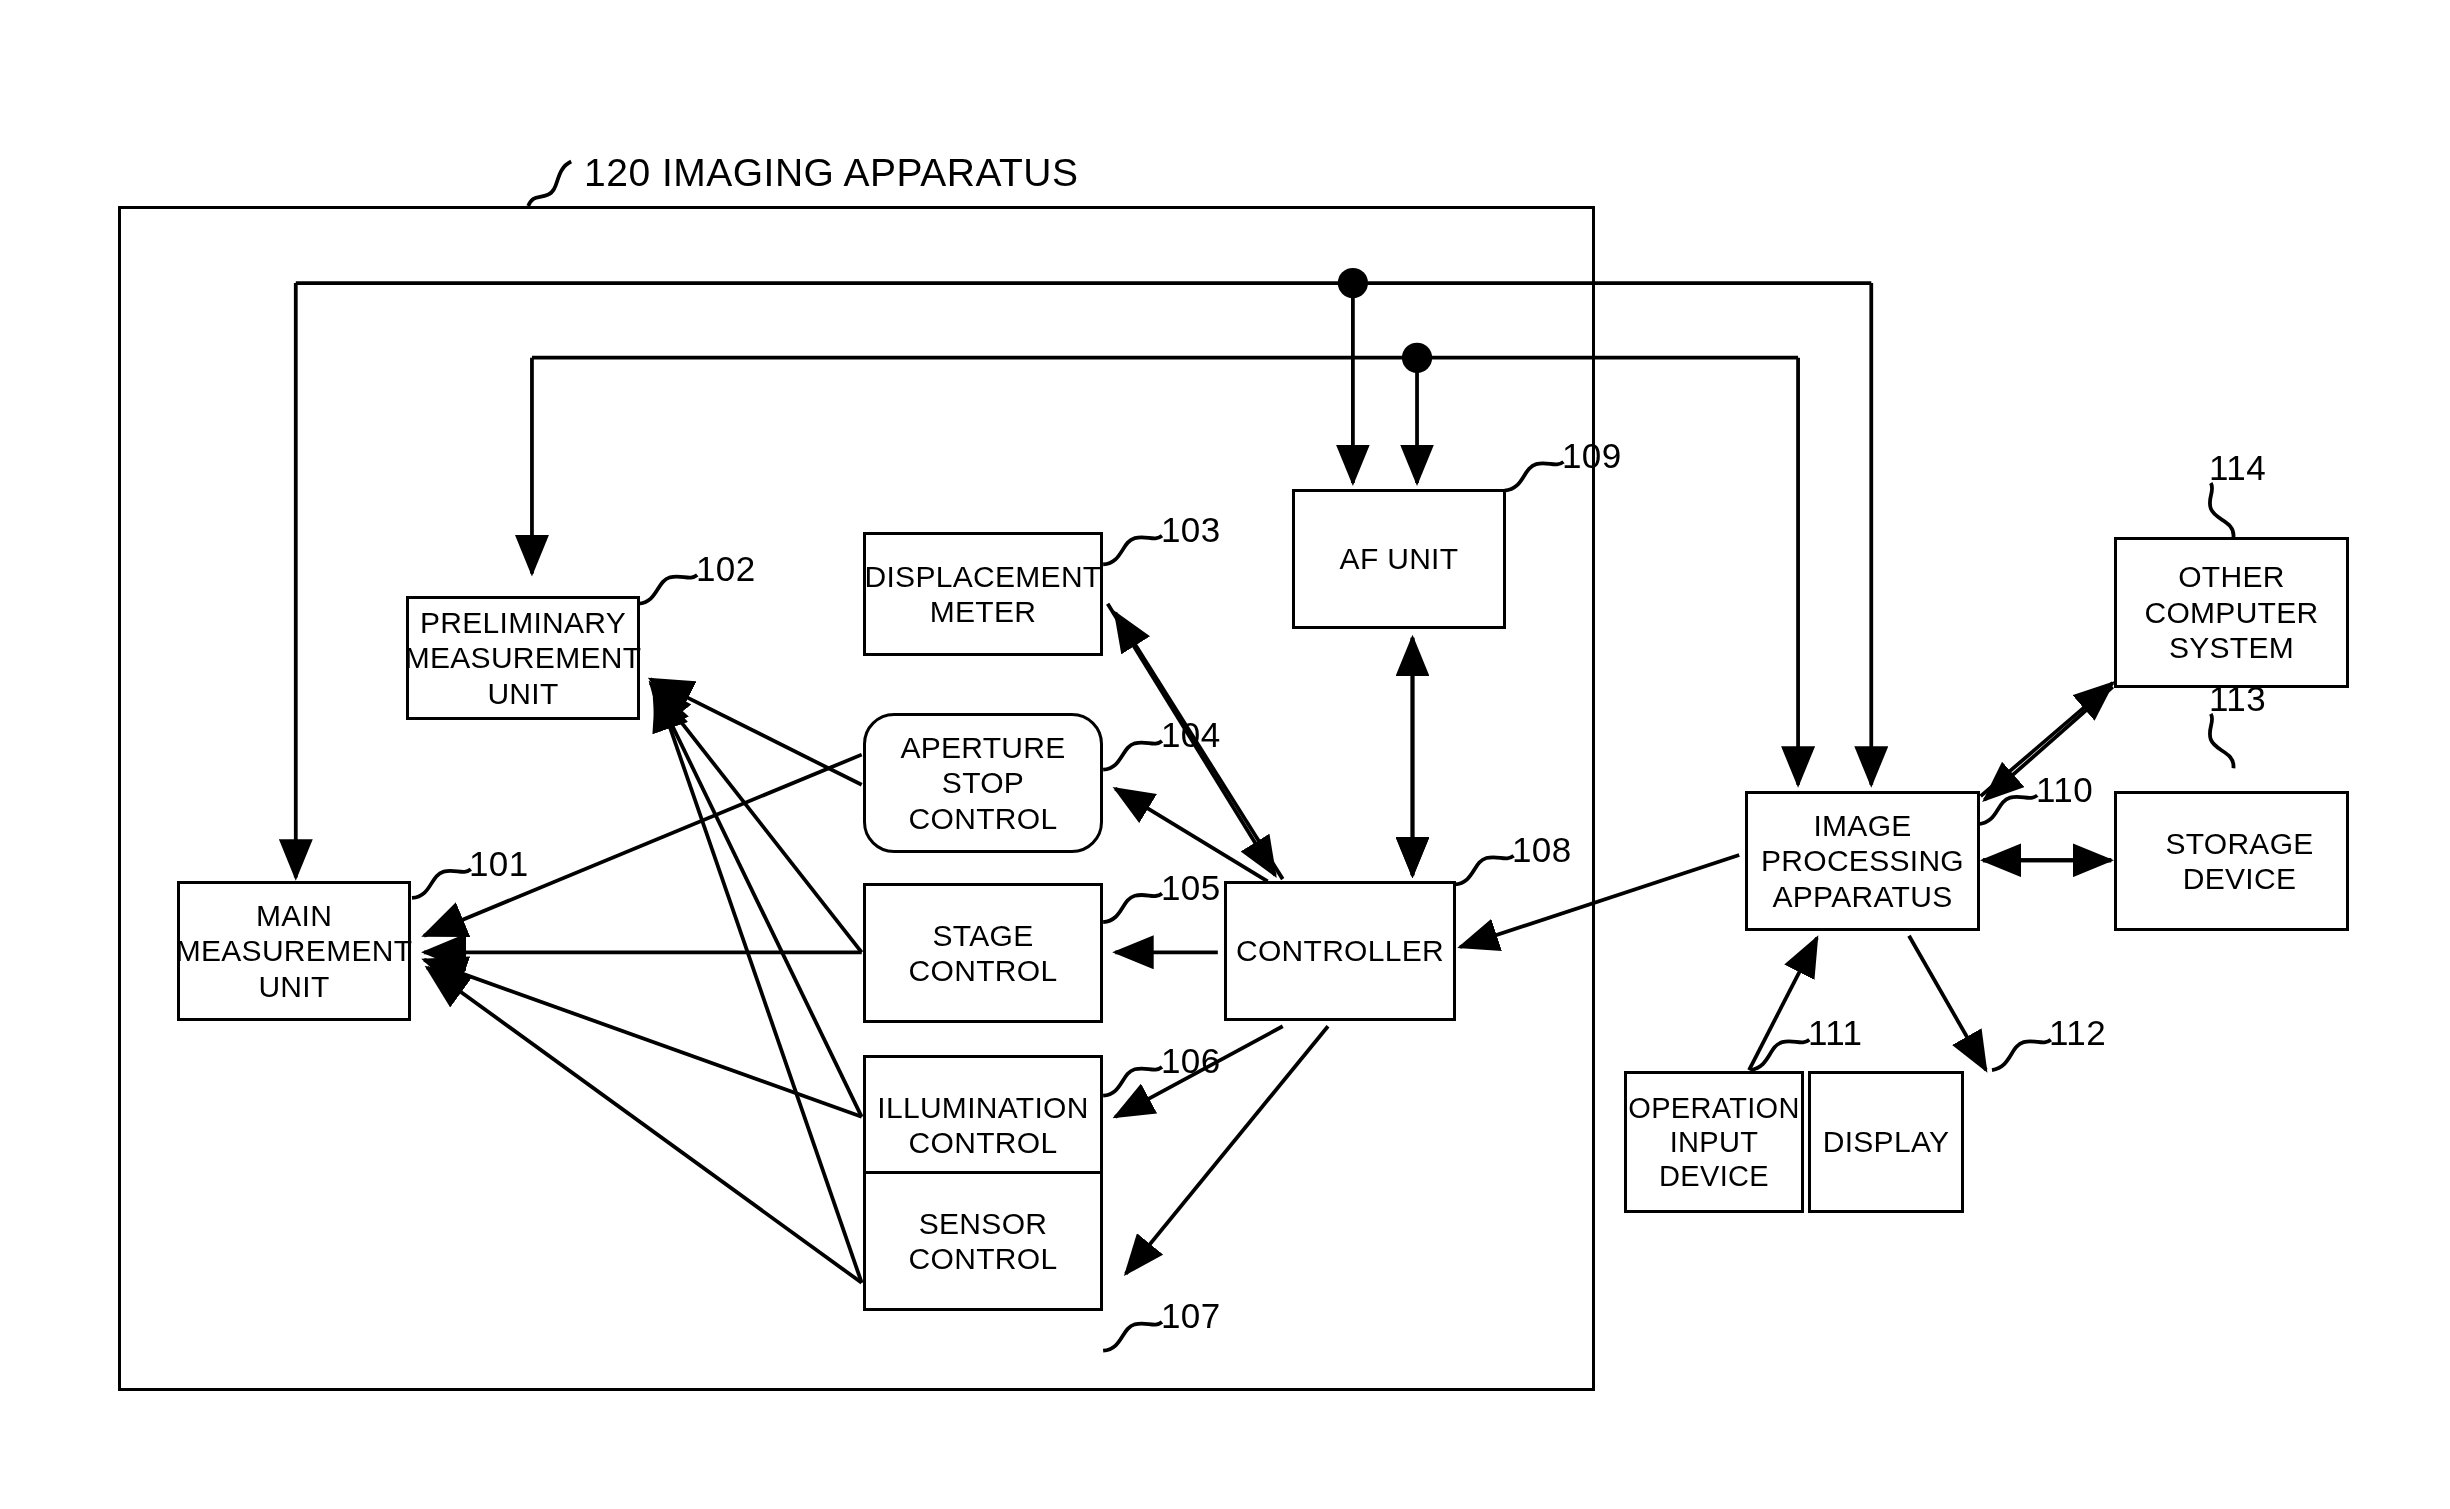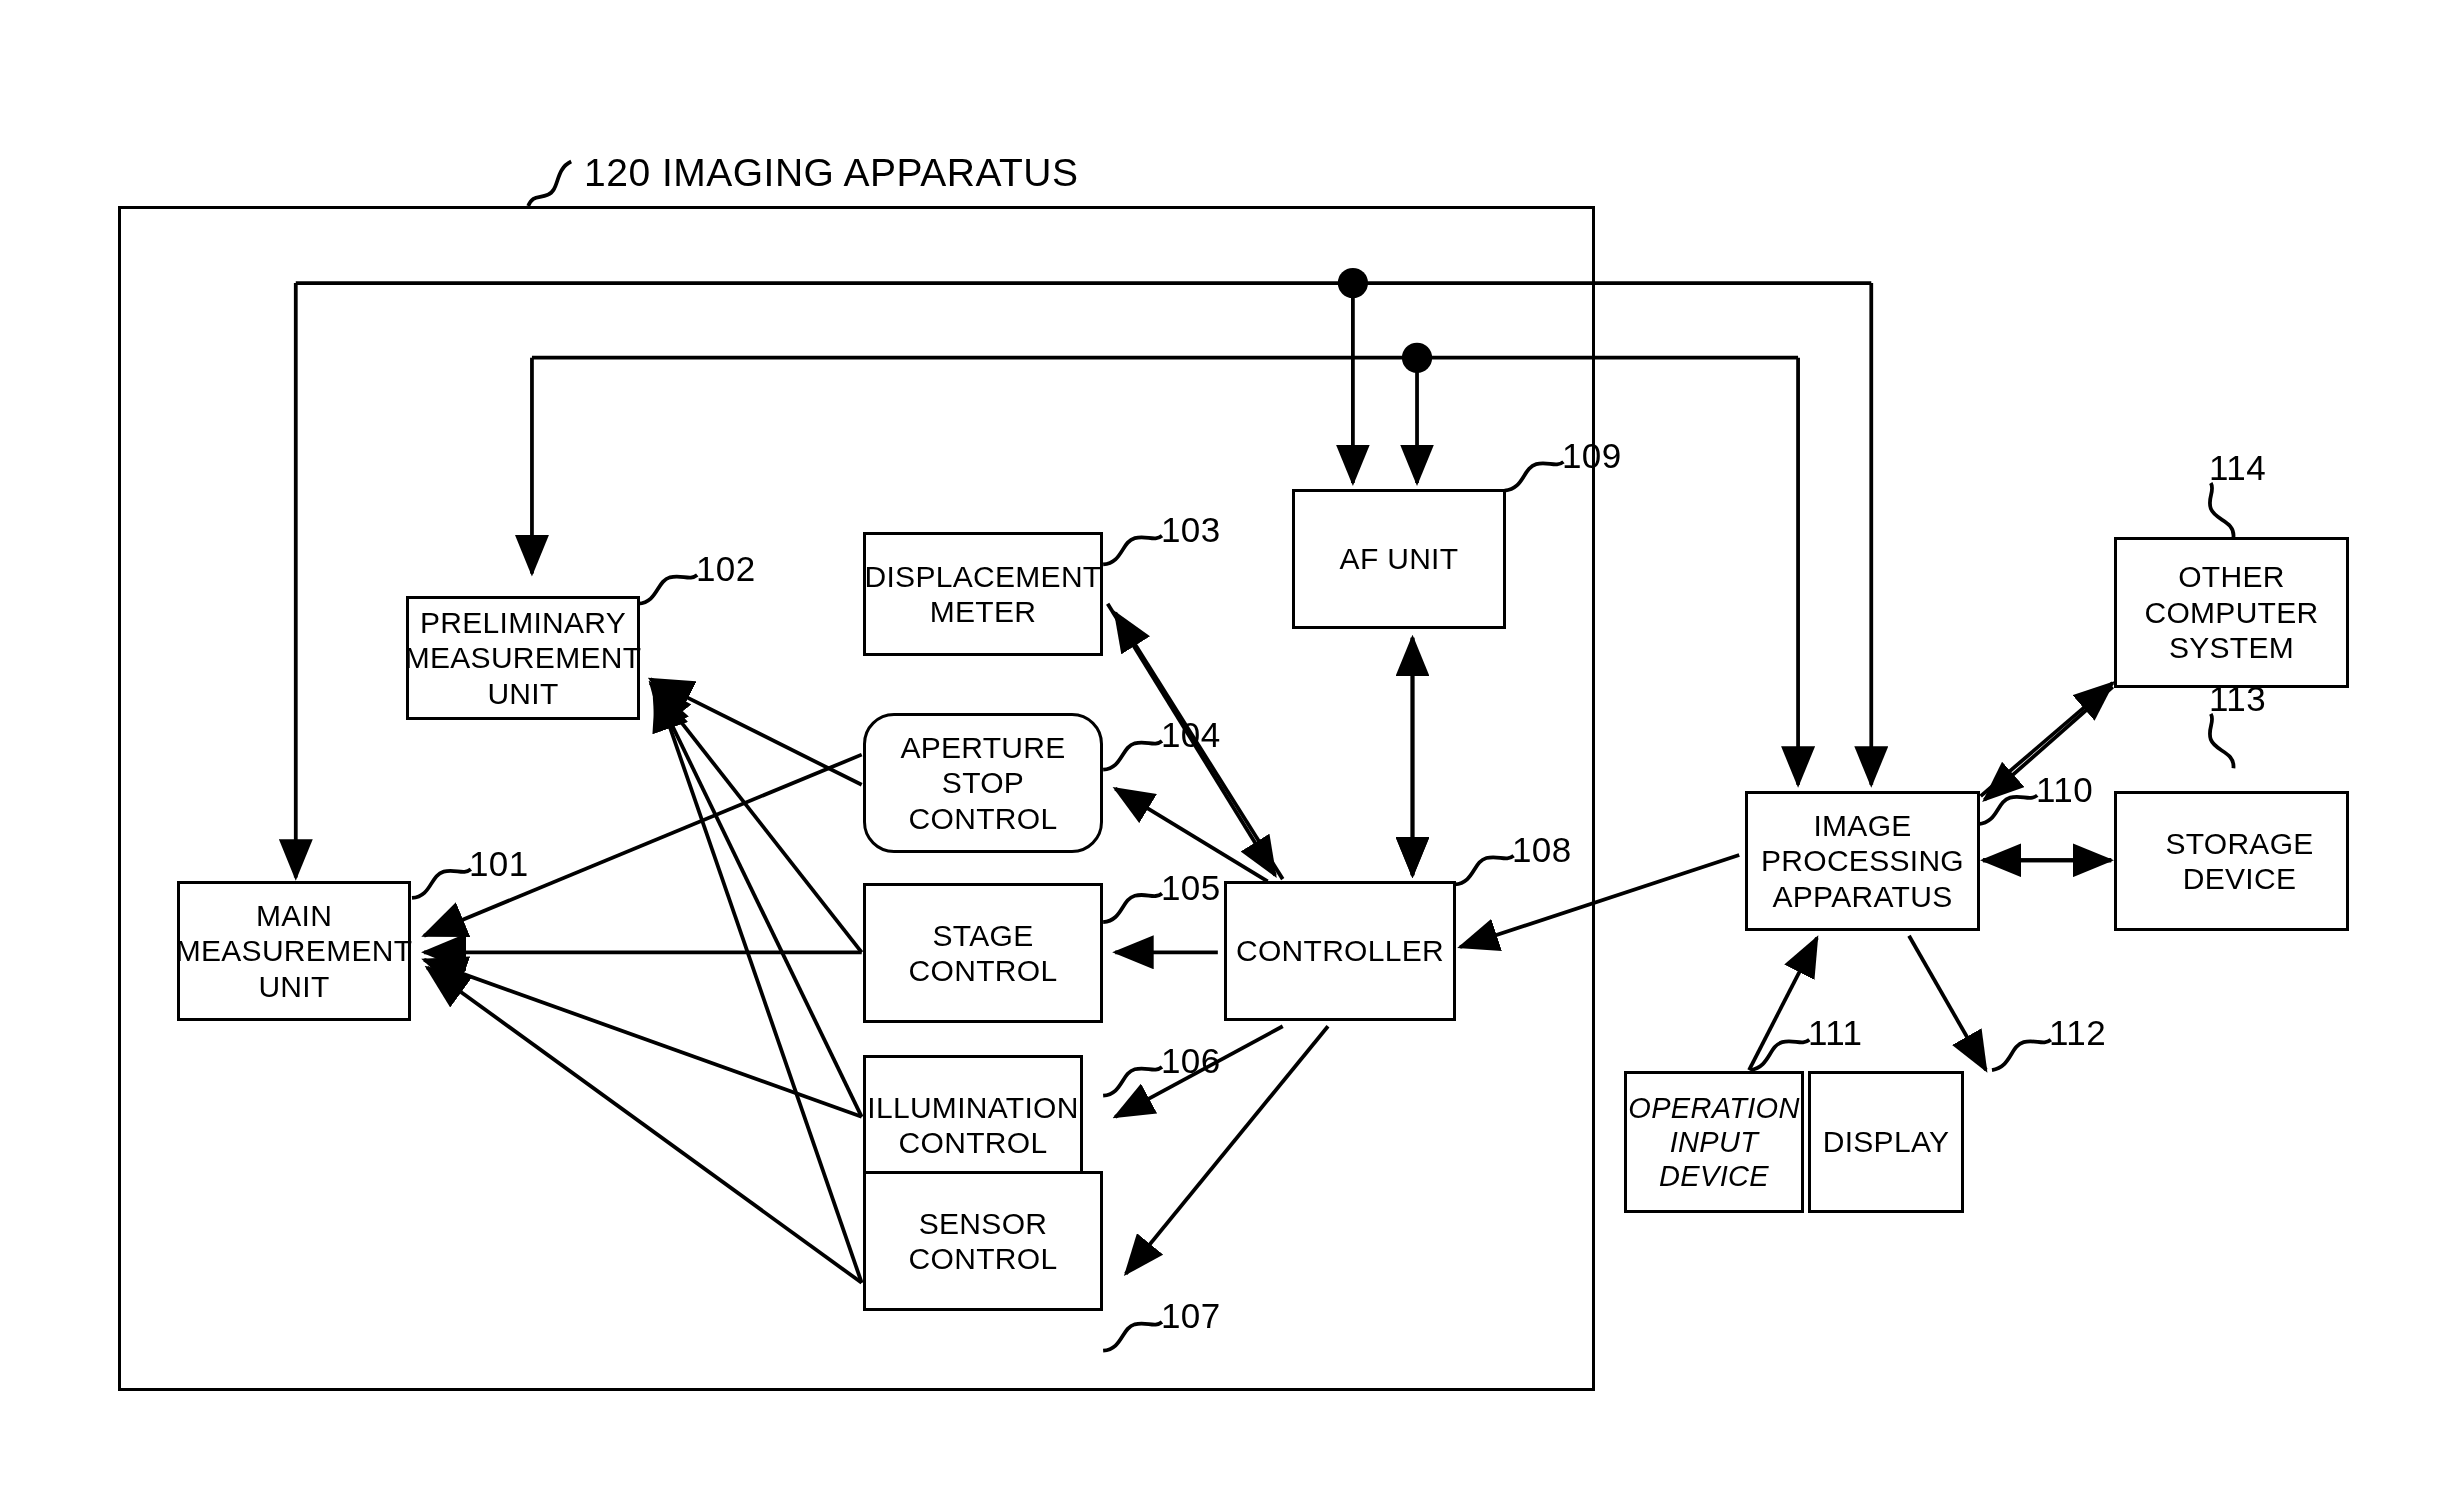--- a/index.html
+++ b/index.html
@@ -195,21 +195,21 @@
 STOP CONTROL</span>
   </div>
   <div class="ref-num" style="left:1161px; top:715px;">104</div>
 
   <div class="node-box" style="left:863px; top:883px; width:240px; height:140px;">
     <span class="node-label">STAGE
 CONTROL</span>
   </div>
   <div class="ref-num" style="left:1161px; top:868px;">105</div>
 
-  <div class="node-box" style="left:863px; top:1055px; width:220px; height:140px;">
+  <div class="node-box" style="left:863px; top:1055px; width:240px; height:140px;">
     <span class="node-label">ILLUMINATION
 CONTROL</span>
   </div>
   <div class="ref-num" style="left:1161px; top:1041px;">106</div>
 
   <div class="node-box" style="left:863px; top:1171px; width:240px; height:140px;">
     <span class="node-label">SENSOR
 CONTROL</span>
   </div>
   <div class="ref-num" style="left:1161px; top:1296px;">107</div>
@@ -224,21 +224,21 @@
   </div>
   <div class="ref-num" style="left:1562px; top:436px;">109</div>
 
   <div class="node-box" style="left:1745px; top:791px; width:235px; height:140px;">
     <span class="node-label">IMAGE
 PROCESSING
 APPARATUS</span>
   </div>
   <div class="ref-num" style="left:2036px; top:770px;">110</div>
 
-  <div class="node-box" style="left:1624px; top:1071px; width:180px; height:142px; font-size:29px;font-style:italic;">
+  <div class="node-box" style="left:1624px; top:1071px; width:180px; height:142px; font-size:29px;">
     <span class="node-label">OPERATION
 INPUT DEVICE</span>
   </div>
   <div class="ref-num" style="left:1808px; top:1013px;">111</div>
 
   <div class="node-box" style="left:1808px; top:1071px; width:156px; height:142px;">
     <span class="node-label">DISPLAY</span>
   </div>
   <div class="ref-num" style="left:2049px; top:1013px;">112</div>
 

